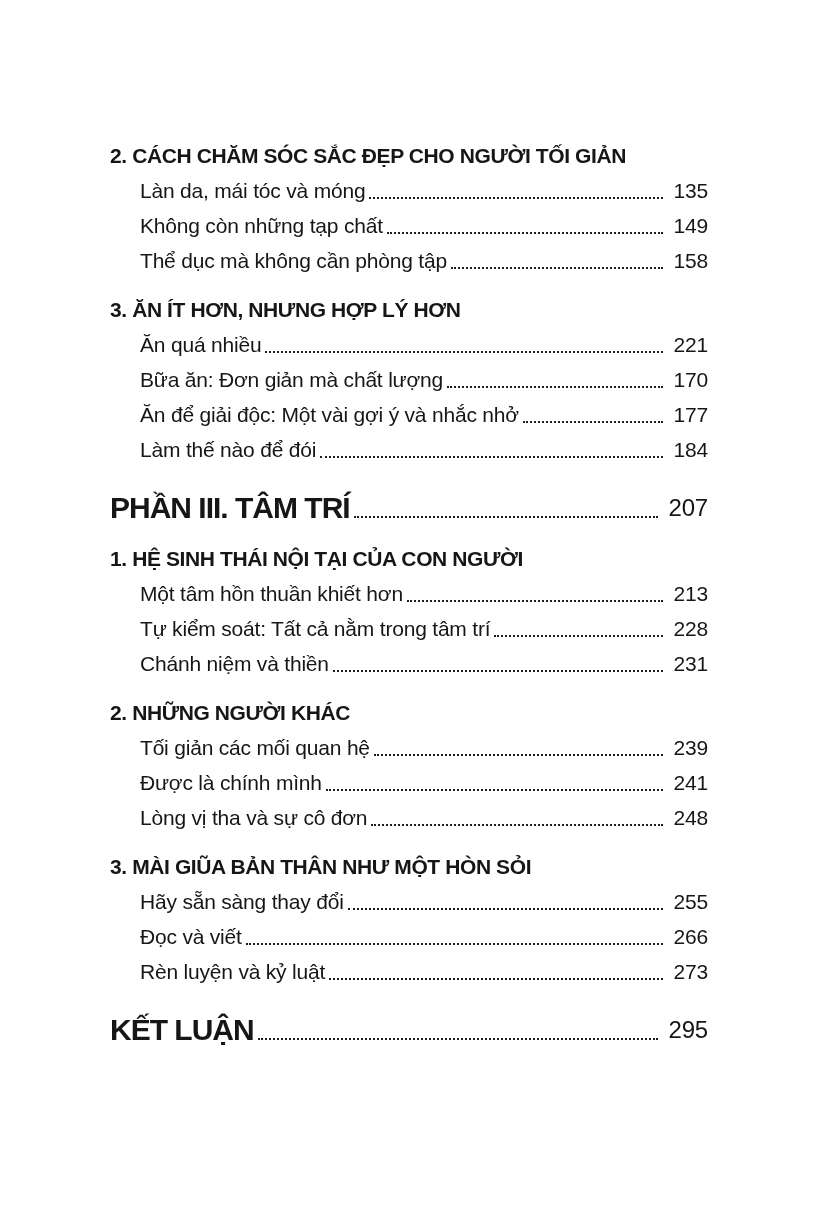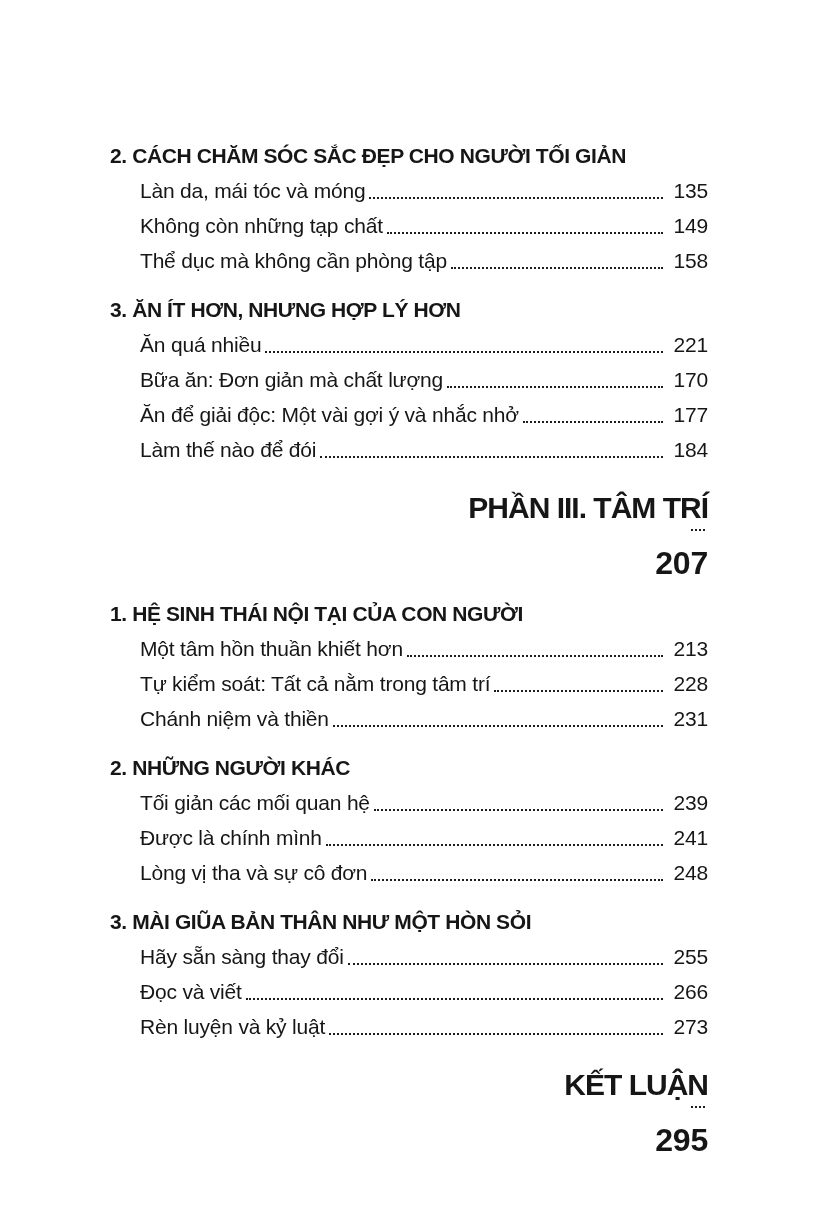--- a/index.html
+++ b/index.html
@@ -46,33 +46,31 @@
   .num {
     white-space: nowrap;
     letter-spacing: -0.2px;
     margin-left: 8px;
   }
   .part-row {
     display: flex;
     align-items: flex-end;
     line-height: 42px;
     margin: 6px 0 12px 0;
-    flex-direction: column;
   }
   .part-title {
     font-size: 30px;
     font-weight: 700;
     letter-spacing: -1px;
     white-space: nowrap;
   }
   .part-row .dots { margin-bottom: 11px; }
   .part-num {
-    font-size: 32px;
+    font-size: 24px;
     letter-spacing: -0.2px;
-    font-weight: bold;
   }
 </style>
 </head>
 <body>
 
 <div class="page">
 
   <section class="group">
     <div class="heading-row">2. CÁCH CHĂM SÓC SẮC ĐẸP CHO NGƯỜI TỐI GIẢN</div>
     <div class="row">

